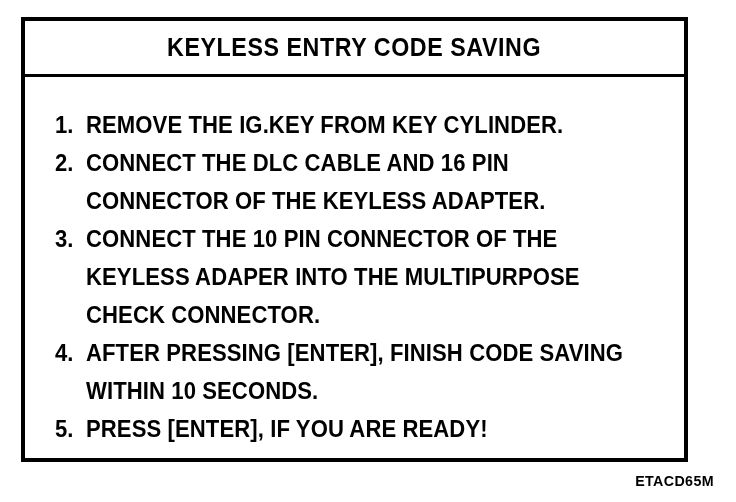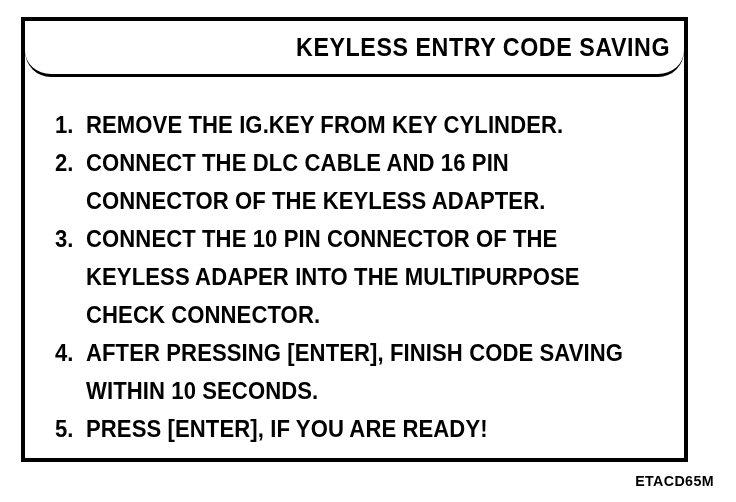--- a/index.html
+++ b/index.html
@@ -42,22 +42,21 @@
   .title-band {
     position: absolute;
     left: 0;
     top: 0;
     width: 100%;
     height: 56px;
     box-sizing: border-box;
     border-bottom: 3px solid #000000;
     display: flex;
     align-items: center;
-    justify-content: flex-end;
-    border-radius: 26px;
+    justify-content: center;
   }
 
   .panel-title {
     font-size: 25px;
     font-weight: bold;
     letter-spacing: 0.6px;
     line-height: 1;
     white-space: nowrap;
     transform: scaleX(0.93);
     transform-origin: center center;

